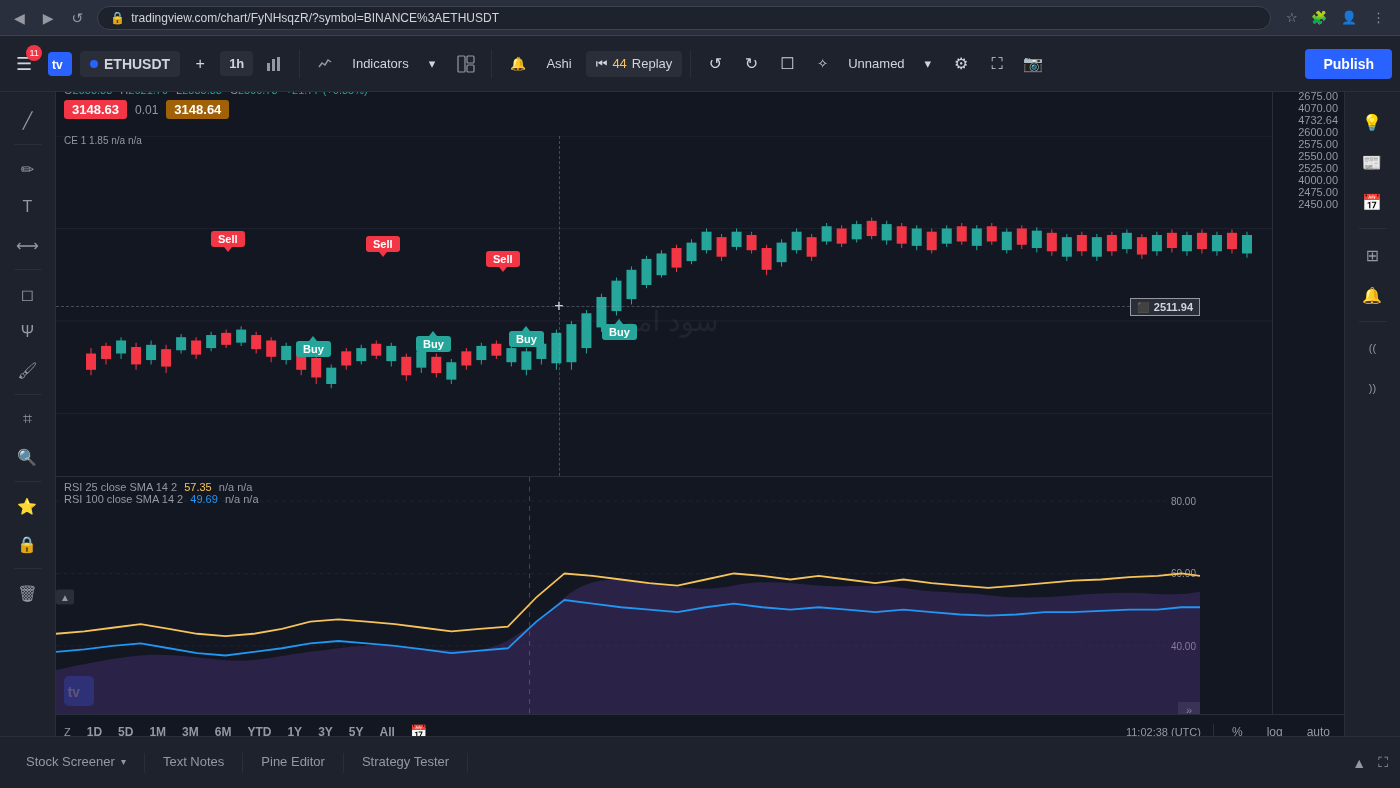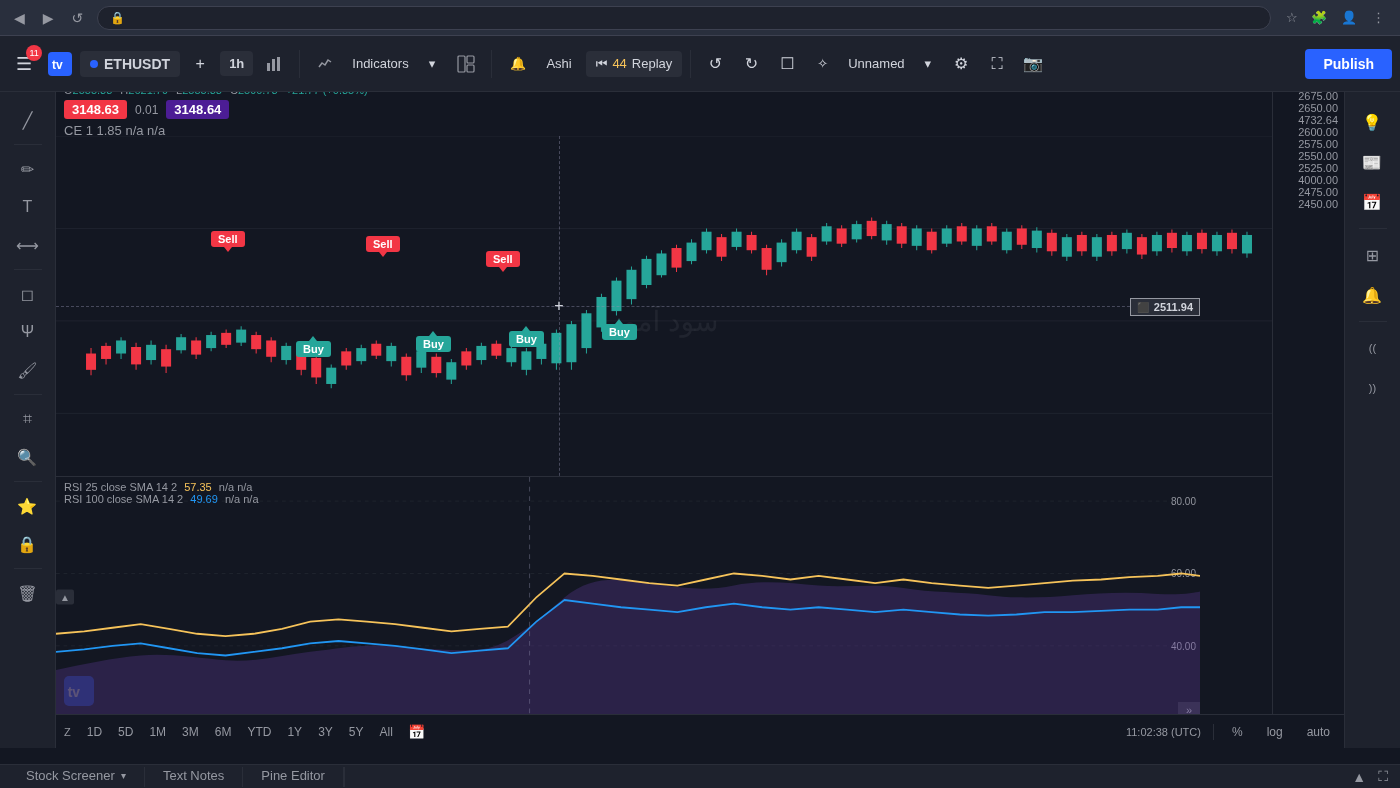--- a/index.html
+++ b/index.html
@@ -129,24 +129,24 @@
     }
     .ohlc-val { color: #26a69a; }
     .ohlc-change { color: #26a69a; }
     .price-badge {
       display: inline-flex; align-items: flex-start; gap: 4px;
       background: #f23645; color: #fff; border-radius: 3px;
       padding: 2px 8px; font-size: 13px; font-weight: 600;
     }
     .price-badge2 {
       display: inline-flex; align-items: center;
-      background: #4c1d95; color: #fff; border-radius: 3px;
+      background: #a16207; color: #fff; border-radius: 3px;
       padding: 2px 8px; font-size: 13px; font-weight: 600;
     }
-    .ce-info { font-size: 13px; color: #9598a1; margin-top: 4px; }
+    .ce-info { font-size: 10px; color: #9598a1; margin-top: 16px; }
 
     
     #main-chart {
       position: absolute;
       top: 80px; left: 0;
       right: 72px;
       height: calc(65% - 80px);
     }
 
     
@@ -194,38 +194,38 @@
       background: #2a2e39; color: #d1d4dc;
       padding: 2px 6px; font-size: 11px; font-weight: 600;
       border: 1px solid #9598a1;
       display: flex; align-items: center; gap: 4px;
     }
 
     
     #bottom-toolbar {
       position: absolute;
       bottom: 0; left: 0; right: 0;
-      height: 24px;
+      height: 52px;
       background: #1e222d;
       border-top: 1px solid #2a2e39;
       display: flex; align-items: center;
       padding: 0 8px; gap: 0;
       z-index: 10;
     }
     .bottom-tab {
       padding: 0 18px; height: 40px; display: flex; align-items: center;
       font-size: 13px; color: #9598a1; cursor: pointer; border-bottom: 2px solid transparent;
       white-space: nowrap; gap: 6px;
     }
     .bottom-tab-sep { width: 1px; height: 20px; background: #2a2e39; }
 
     
     .time-btn {
       padding: 4px 8px; border-radius: 3px; background: transparent;
-      border: none; color: #9598a1; cursor: pointer; font-size: 12px;
+      border: none; color: #9598a1; cursor: pointer; font-size: 12px; font-weight: bold;
     }
     .chart-opt-btn {
       padding: 2px 6px; cursor: pointer; border-radius: 3px;
       background: transparent; border: none; color: #9598a1; font-size: 12px;
     }
 
     
     .watermark {
       position: absolute;
       top: 50%; left: 50%; transform: translate(-50%, -50%);
@@ -293,20 +293,21 @@
   </style>
 </head>
 <body>
 
 <div id="browser-bar">
   <button class="nav-btn">◀</button>
   <button class="nav-btn">▶</button>
   <button class="nav-btn">↺</button>
   <div class="url-input">
     <span class="favicon">🔒</span>
+    <span>tradingview.com/chart/FyNHsqzR/?symbol=BINANCE%3AETHUSDT</span>
   </div>
   <div class="nav-icons">
     <button class="nav-icon-btn">☆</button>
     <button class="nav-icon-btn">🧩</button>
     <button class="nav-icon-btn">👤</button>
     <button class="nav-icon-btn">⋮</button>
   </div>
 </div>
 
 <div id="top-toolbar">
@@ -462,21 +463,21 @@
         <span>3148.64</span>
       </span>
     </div>
     <div class="ce-info">CE 1 1.85  n/a  n/a</div>
   </div>
 
   <div id="price-axis">
     <div class="price-label">2725.00</div>
     <div class="price-label">2700.00</div>
     <div class="price-label">2675.00</div>
-    <div class="price-label">2650.00</div>
+    <div class="price-label">4070.00</div>
     <div class="price-label">4732.64</div>
     <div class="price-label">2600.00</div>
     <div class="price-label">2575.00</div>
     <div class="price-label">2550.00</div>
     <div class="price-label">2525.00</div>
     <div class="price-label">4000.00</div>
     <div class="price-label">2475.00</div>
     <div class="price-label">2450.00</div>
   </div>
 
@@ -795,20 +796,21 @@
 <div id="bottom-toolbar">
   <div class="bottom-tab">
     <span>Stock Screener</span>
     <span style="font-size:10px;">▾</span>
   </div>
   <div class="bottom-tab-sep"></div>
   <div class="bottom-tab">Text Notes</div>
   <div class="bottom-tab-sep"></div>
   <div class="bottom-tab">Pine Editor</div>
   <div class="bottom-tab-sep"></div>
+  <div class="bottom-tab">Strategy Tester</div>
   <div class="bottom-tab-sep"></div>
 
   <div class="bottom-expand">
     <button class="expand-icon-btn">▲</button>
     <button class="expand-icon-btn">⛶</button>
   </div>
 </div>
 
 <div style="position:absolute;top:calc(56px + 35%);right:0;width:56px;height:calc(35% + 10px);background:#131722;border-left:1px solid #2a2e39;font-size:10px;color:#9598a1;display:flex;flex-direction:column;justify-content:space-between;padding:4px 2px;">
   <span style="text-align:right;padding-right:4px;">80.00</span>

